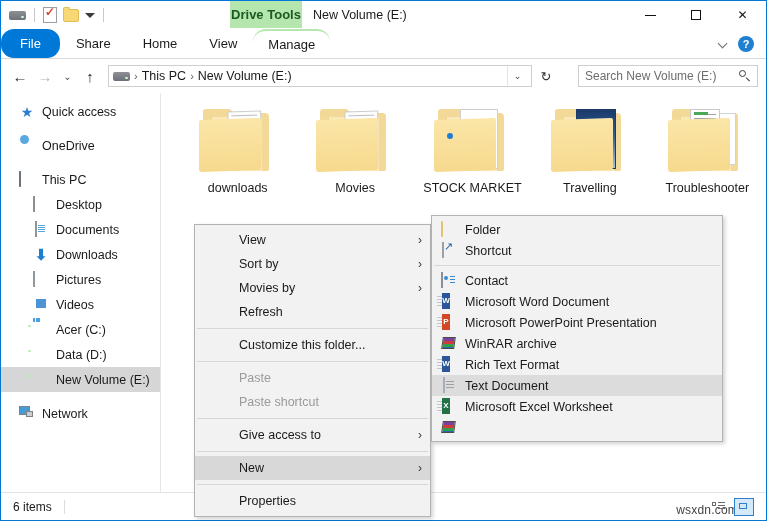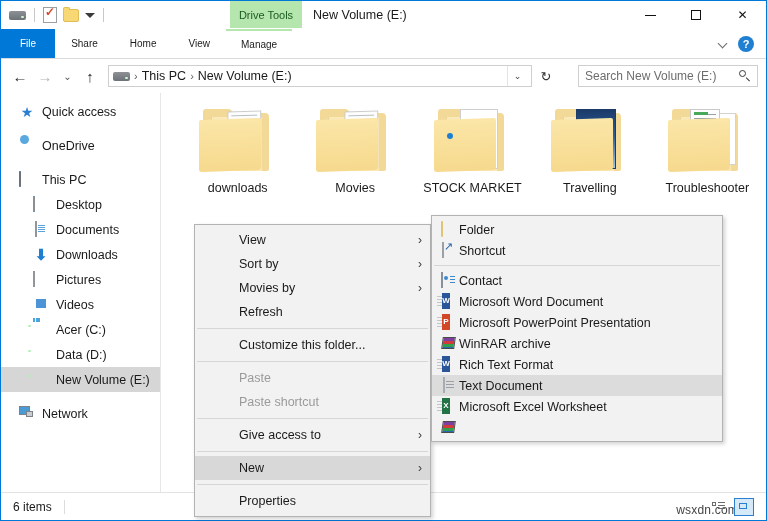--- a/index.html
+++ b/index.html
@@ -106,22 +106,23 @@
     border-top: 5px solid #3b3b3b;
   }
   .ctx-tab {
     position: absolute;
     left: 229px; top: 0;
     width: 72px; height: 27px;
     background: #b5e6ad;
     display: flex;
     align-items: center;
     justify-content: center;
-    font-size: 11px;
+    font-size: 13px;
     color: #1c5a24;
+    font-weight: bold;
   }
   .win-title {
     position: absolute;
     left: 312px; top: 0;
     height: 28px;
     display: flex;
     align-items: center;
     font-size: 12.5px;
     color: #1a1a1a;
   }
@@ -157,22 +158,23 @@
     border-bottom: 1px solid #dadada;
     background: #fff;
     flex: none;
     position: relative;
   }
   .tab {
     display: flex;
     align-items: center;
     justify-content: center;
     padding: 0 16px;
-    font-size: 10px;
+    font-size: 13px;
     color: #1b1b1b;
+    border-radius: 13px;
   }
   .tab.file {
     background: #0078d7;
     color: #fff;
     padding: 0 19px;
   }
   .tab.manage {
     border-top: 2px solid #b5e6ad;
     padding: 0 15px;
   }
@@ -670,21 +672,21 @@
     border: 1px solid #b3b3b3;
     box-shadow: 2px 2px 4px rgba(0,0,0,.18);
     padding: 3px 0;
     box-sizing: border-box;
     z-index: 31;
   }
   .sm-item {
     height: 21px;
     display: flex;
     align-items: center;
-    gap: 2px;
+    gap: 8px;
     padding: 0 8px 0 9px;
     font-size: 12.5px;
     color: #1a1a1a;
     white-space: nowrap;
   }
   .sm-item.hl { background: #dcdcdc; }
   .smi { width: 16px; height: 16px; flex: none; position: relative; }
 
   
   .i-folder {

